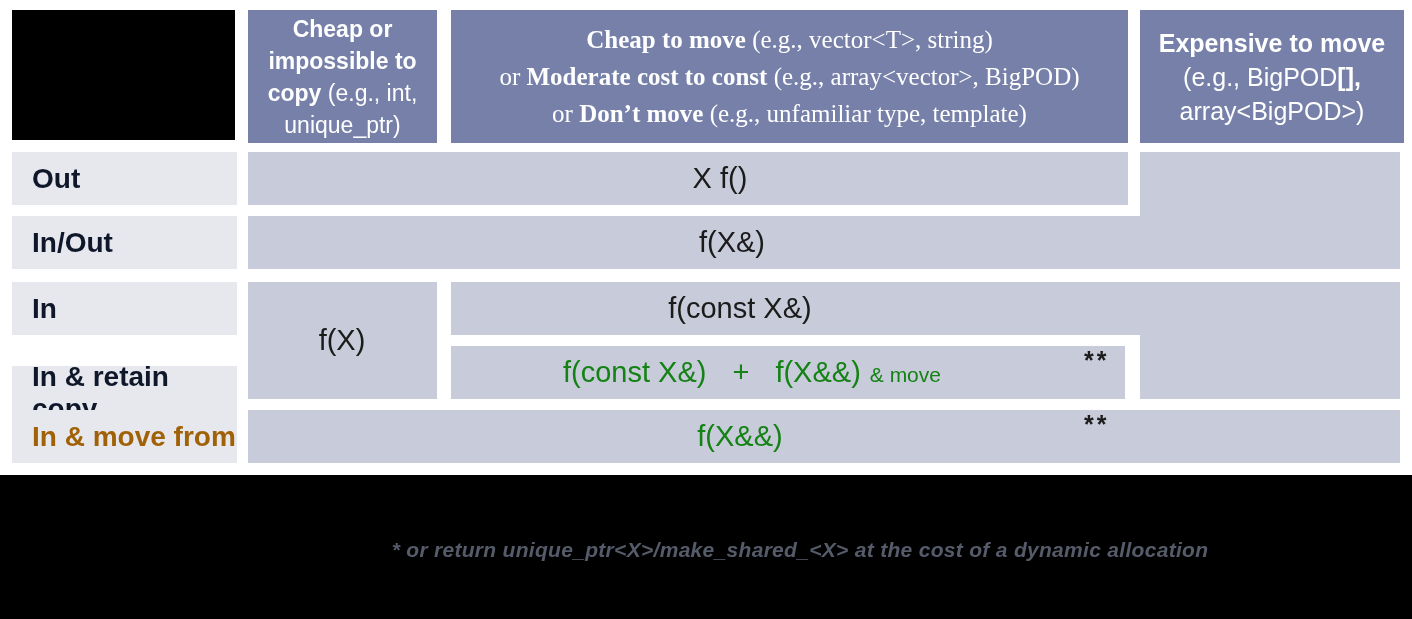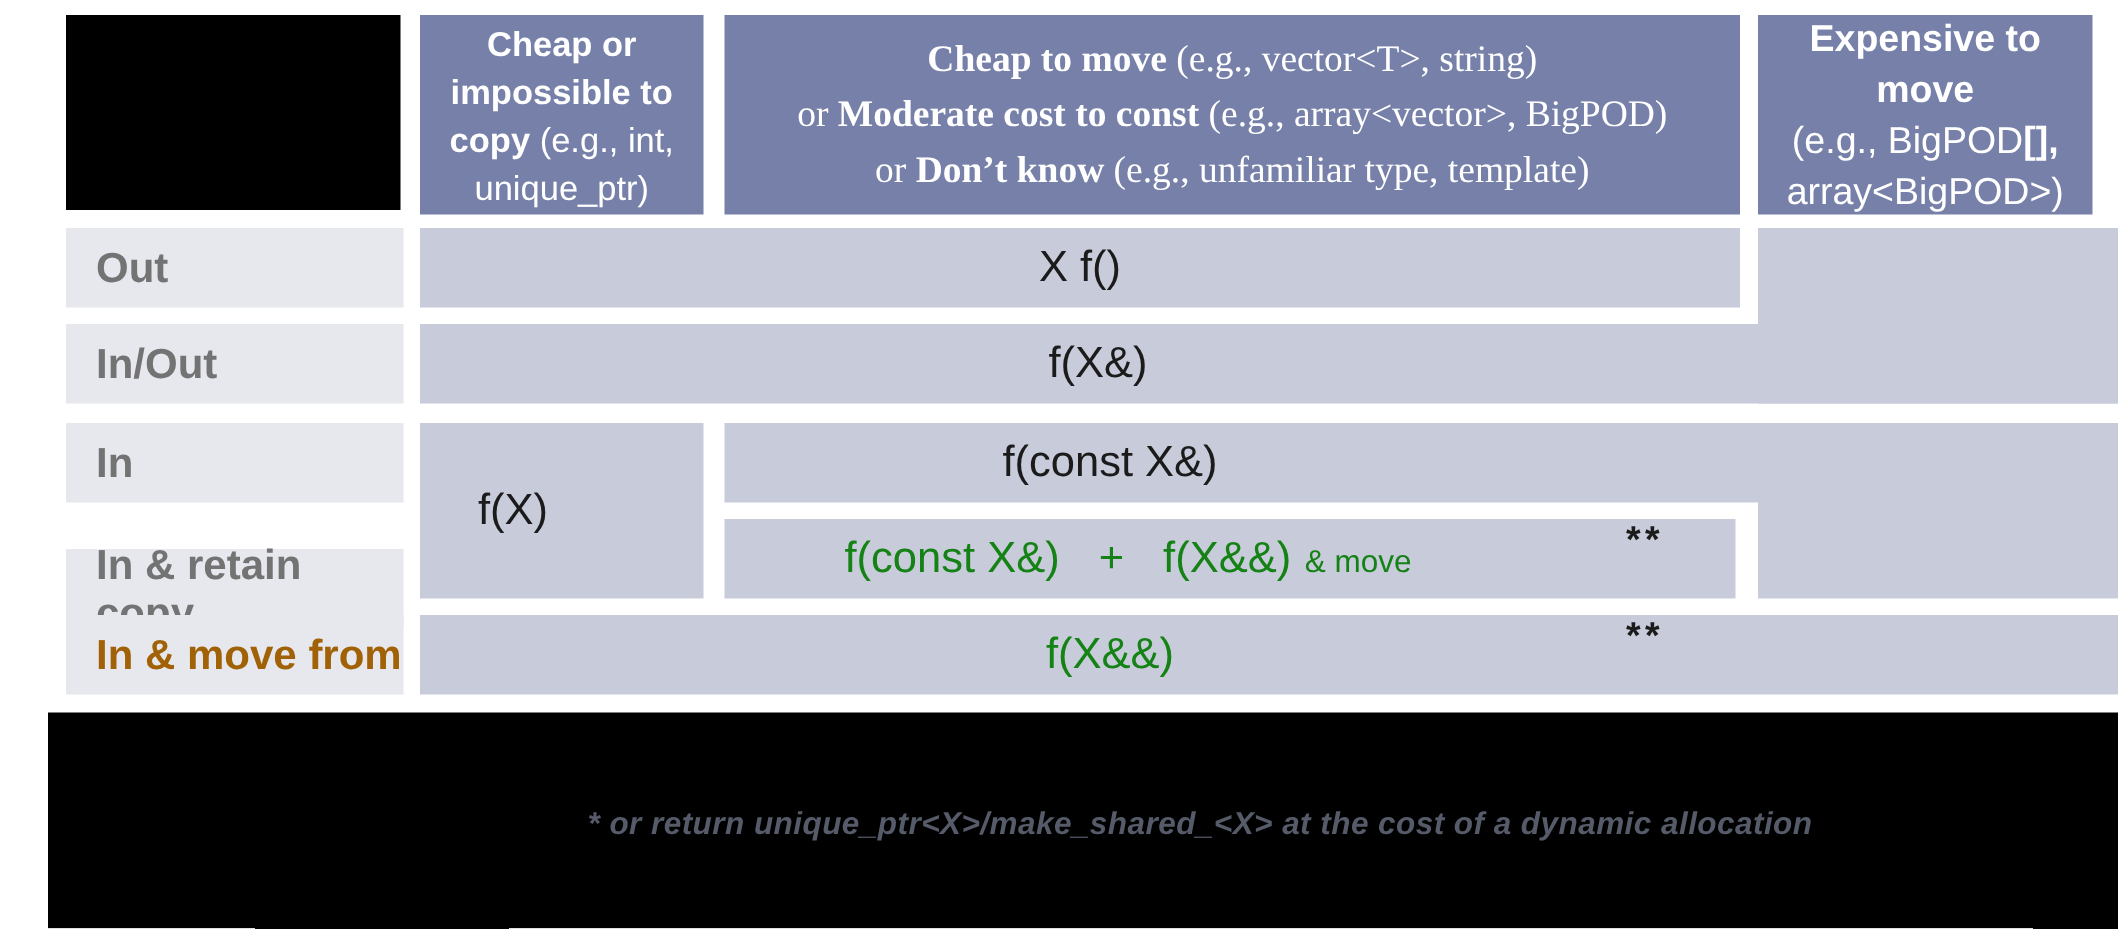--- a/index.html
+++ b/index.html
@@ -1,31 +1,31 @@
 <!DOCTYPE html>
 <html><head>
 <meta charset="utf-8">
 <style>
   html,body{margin:0;padding:0;background:#fff;}
   #canvas{
     position:relative;width:1412px;height:619px;background:#ffffff;
     font-family:"Liberation Sans",sans-serif;overflow:hidden;
   }
-  .abs{position:absolute;box-sizing:border-box;margin-left:32px;}
+  .abs{position:absolute;box-sizing:border-box;}
   
   .corner-box{left:12px;top:10px;width:223px;height:130px;background:#000;}
   
   .hdr{background:#7680a9;color:#ffffff;display:flex;flex-direction:column;
        justify-content:center;text-align:center;}
   .hdr b{font-weight:700;}
   .hdr-col1{left:248px;top:10px;width:189px;height:133px;font-size:23px;line-height:32px;padding:0 5px;}
   .hdr-col2{left:451px;top:10px;width:677px;height:133px;font-size:25px;line-height:37px;font-family:Liberation Serif, serif;}
-  .hdr-col3{left:1140px;top:10px;width:223px;height:133px;font-size:25px;line-height:34px;}
+  .hdr-col3{left:1140px;top:10px;width:264px;height:133px;font-size:25px;line-height:34px;}
   
-  .rowlbl{left:12px;width:225px;height:53px;background:#e6e8ee;color:#737373;
+  .rowlbl{left:12px;width:225px;height:53px;background:#e6e8ee;color:#0f172a;
           font-size:28px;font-weight:700;display:flex;align-items:center;padding-left:20px;}
   .rowlbl.green{color:#a16207;}
   
   .cell{background:#c8cbd9;}
   .cell-out        {left:248px; top:152px;width:880px; height:53px;}
   .cell-col3-a     {left:1140px;top:152px;width:260px; height:117px;}
   .cell-inout      {left:248px; top:216px;width:1152px;height:53px;}
   .cell-fx         {left:248px; top:282px;width:189px; height:117px;}
   .cell-in         {left:451px; top:282px;width:949px; height:53px;}
   .cell-col3-b     {left:1140px;top:282px;width:260px; height:117px;}
@@ -69,21 +69,21 @@
   </div>
 
   <div class="abs hdr hdr-col2">
     <div>
       <b>Cheap to move</b><span> (e.g., vector&lt;T&gt;, string)</span>
     </div>
     <div>
       <span>or </span><b>Moderate cost to const</b><span> (e.g., array&lt;vector&gt;, BigPOD)</span>
     </div>
     <div>
-      <span>or </span><b>Don’t know</b><span> (e.g., unfamiliar type, template)</span>
+      <span>or </span><b>Don’t move</b><span> (e.g., unfamiliar type, template)</span>
     </div>
   </div>
 
   <div class="abs hdr hdr-col3">
     <div>
       <b>Expensive to move</b>
     </div>
     <div>
       <span>(e.g., BigPOD</span><b>[],</b>
     </div>

